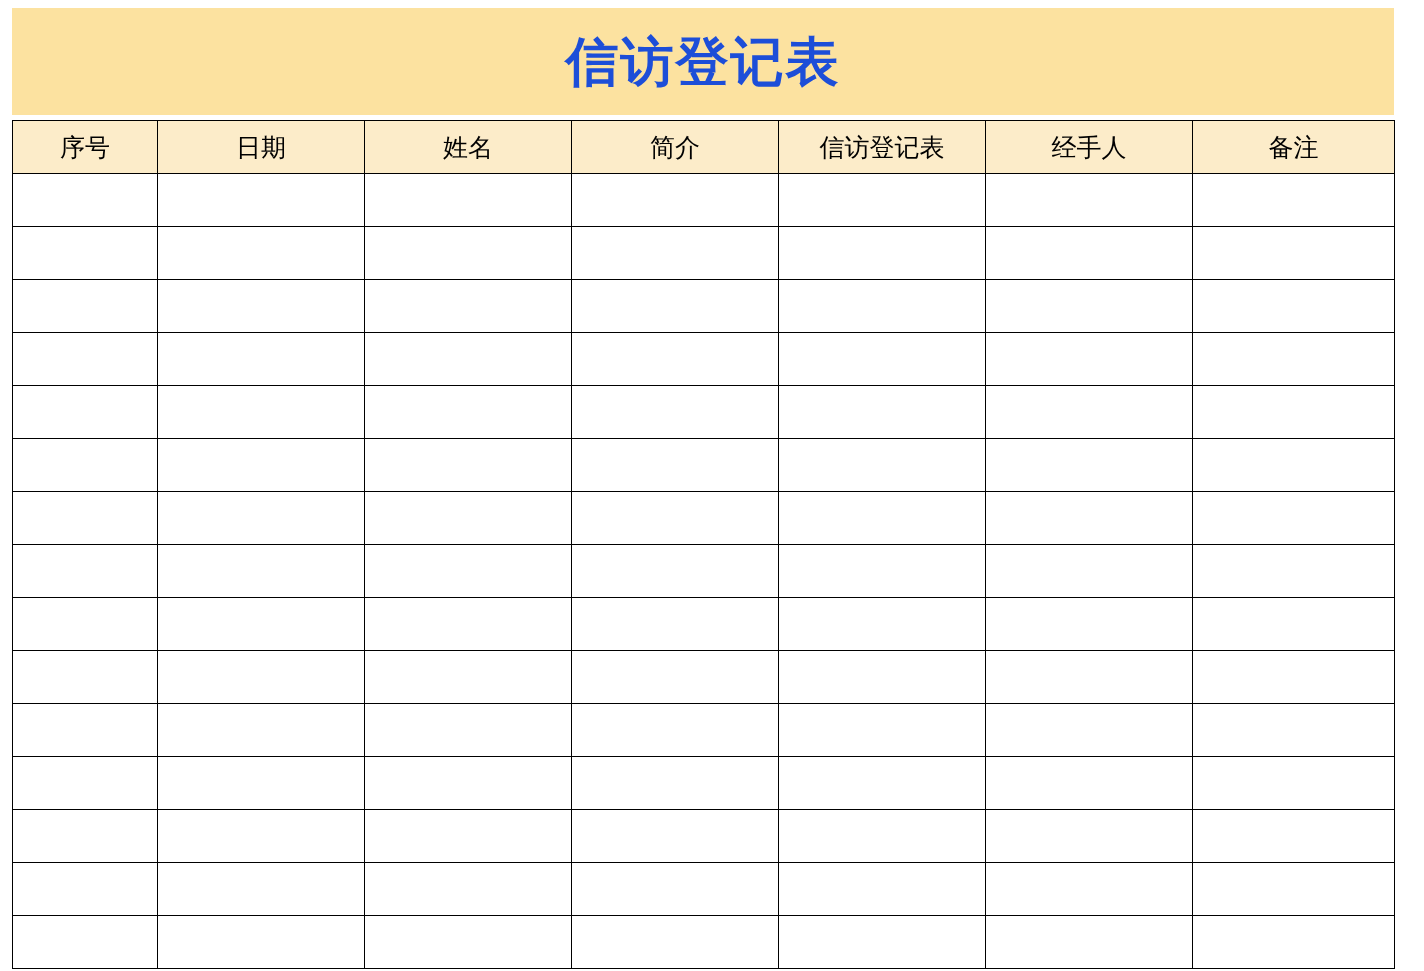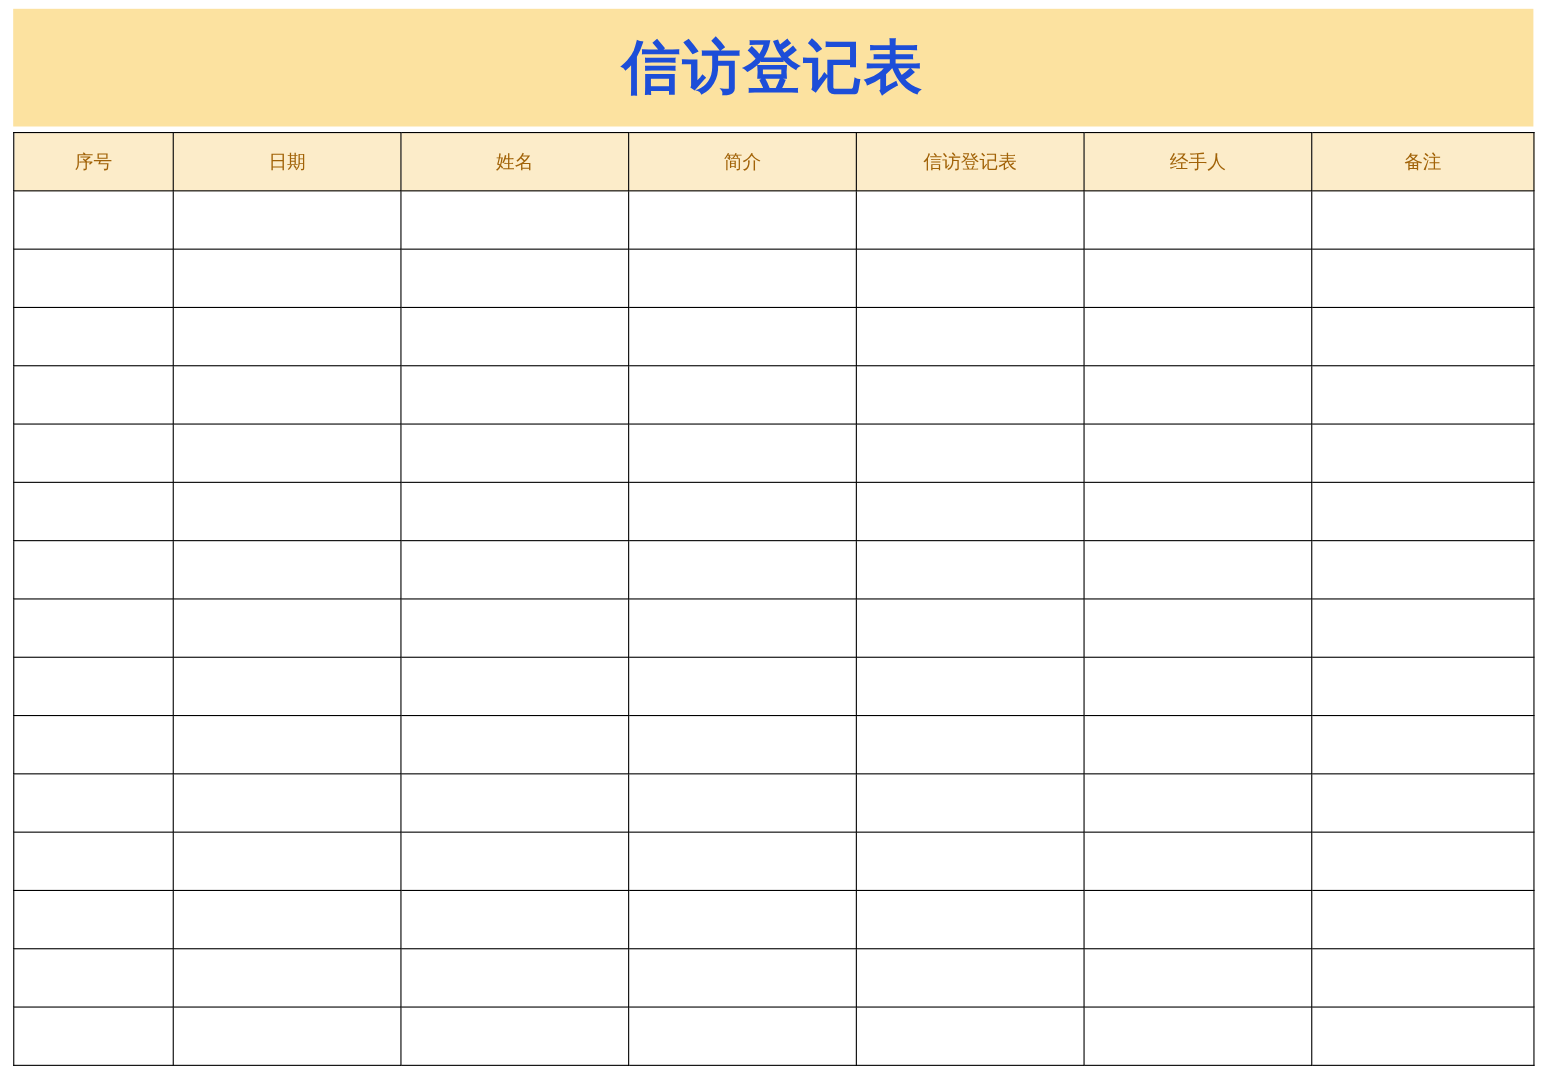--- a/index.html
+++ b/index.html
@@ -53,23 +53,23 @@
     padding: 0;
     margin: 0;
     text-align: center;
     vertical-align: middle;
     background: #ffffff;
   }
   table.reg-table thead th {
     background: #fcecc9;
     height: 52px;
     font-family: "DejaVu Sans", "Liberation Sans", sans-serif;
-    font-size: 17px;
+    font-size: 25px;
     font-weight: normal;
-    color: #a16207;
+    color: #000000;
   }
   table.reg-table tbody td {
     height: 52px;
   }
   td.shaded {
     background: #efefef;
   }
   
   col.c0 { width: 145px; }
   col.c1 { width: 207px; }

